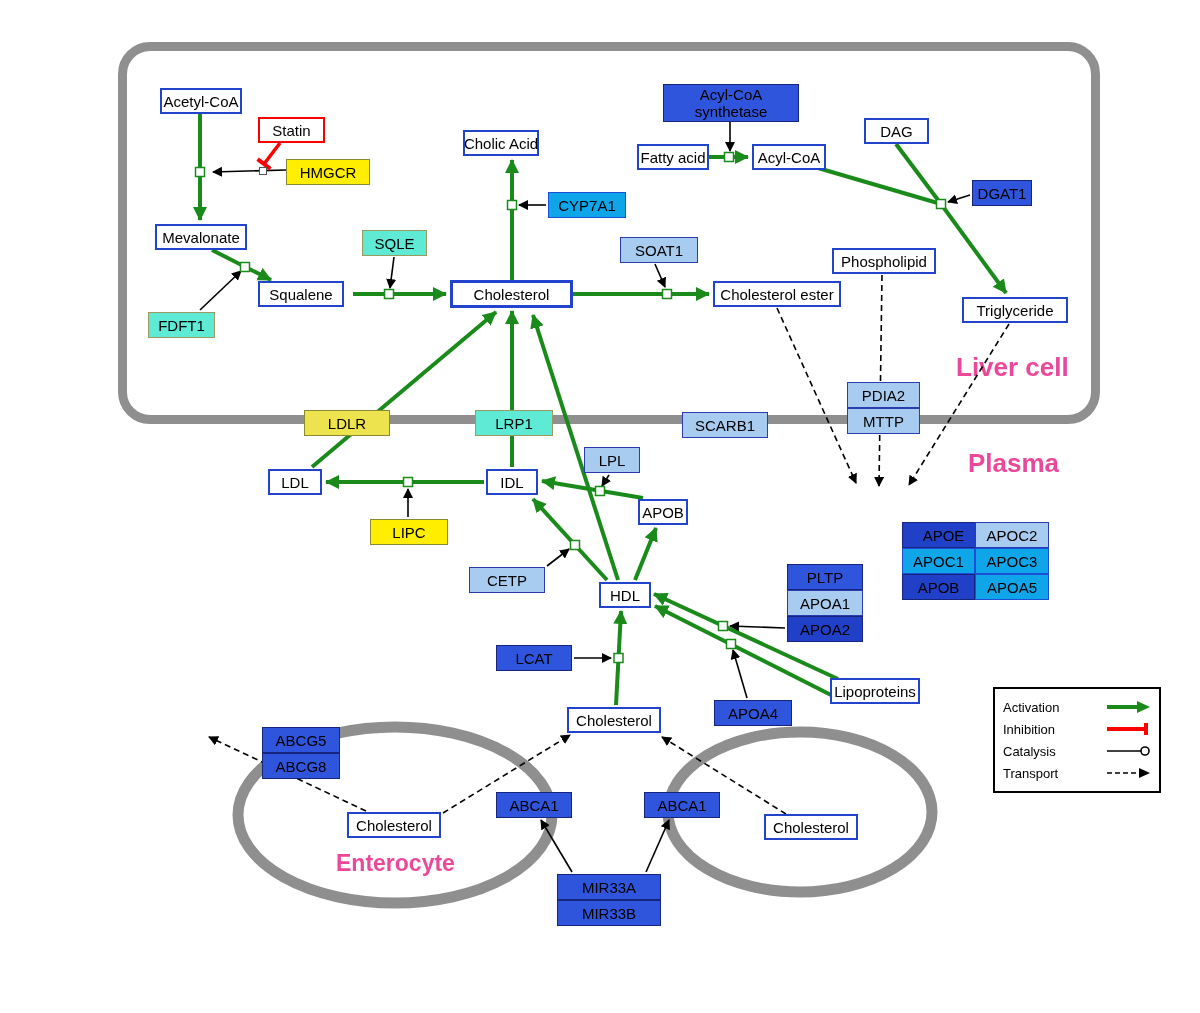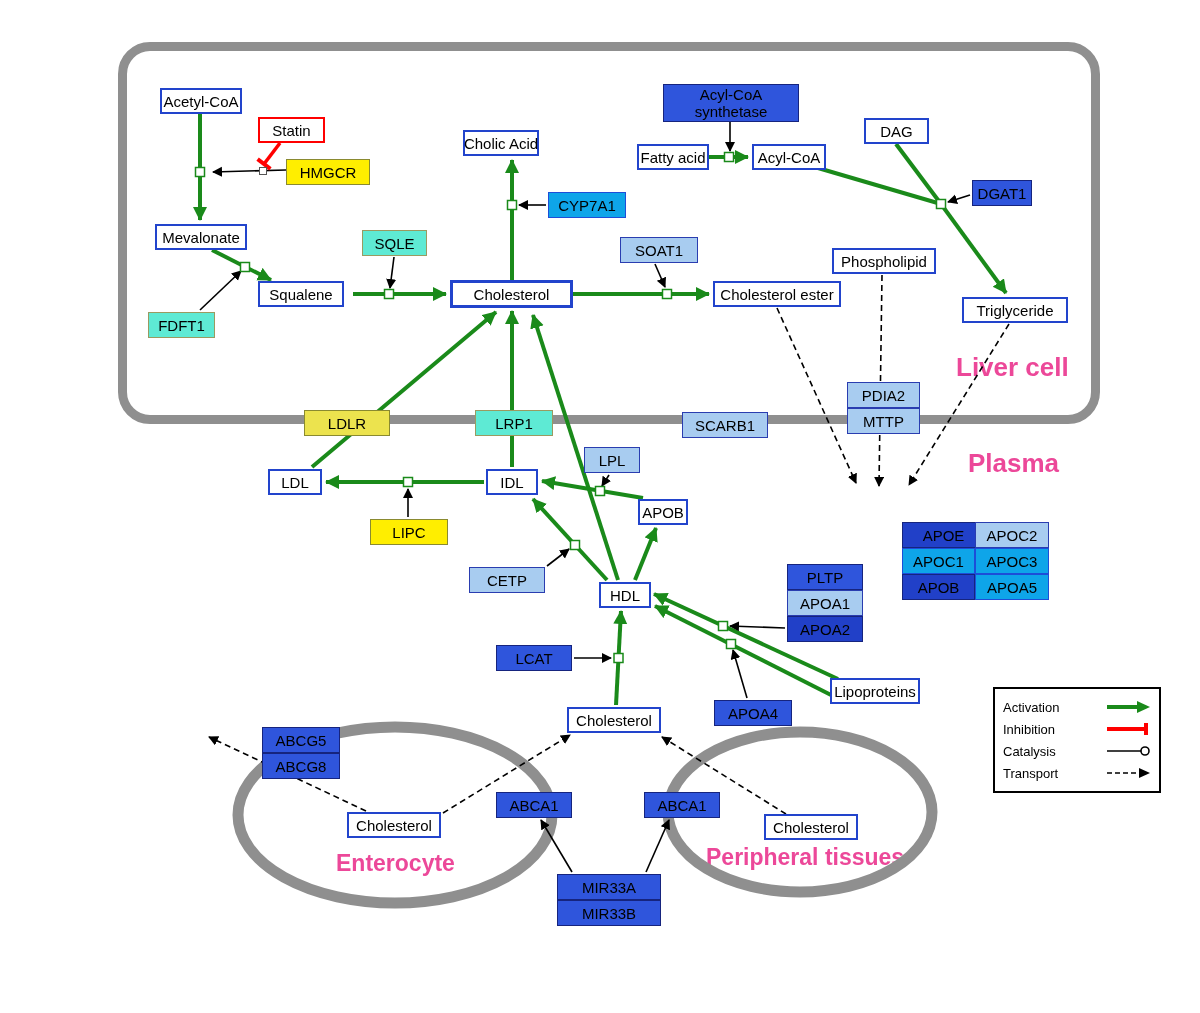--- a/index.html
+++ b/index.html
@@ -35,21 +35,20 @@
 </head>
 <body>
 
 <div id="canvas">
 
   <div id="liver-rect"></div>
 
   <div class="comp-label" style="left:956px;top:352px;font-size:26px;">Liver cell</div>
   <div class="comp-label" style="left:968px;top:448px;font-size:26px;">Plasma</div>
   <div class="comp-label" style="left:336px;top:850px;font-size:23px;">Enterocyte</div>
-  <div class="comp-label" style="left:706px;top:844px;font-size:23px;">Peripheral tissues</div>
 
   <svg id="edges" width="1200" height="1013" viewBox="0 0 1200 1013">
     <defs>
       <marker id="ag" markerUnits="userSpaceOnUse" markerWidth="18" markerHeight="16" refX="13" refY="7" orient="auto">
         <path d="M0,0 L14,7 L0,14 Z" fill="#1a8a1a"></path>
       </marker>
       <marker id="ab" markerUnits="userSpaceOnUse" markerWidth="12" markerHeight="11" refX="9" refY="5" orient="auto">
         <path d="M0,0 L10,5 L0,10 Z" fill="#000"></path>
       </marker>
     </defs>

